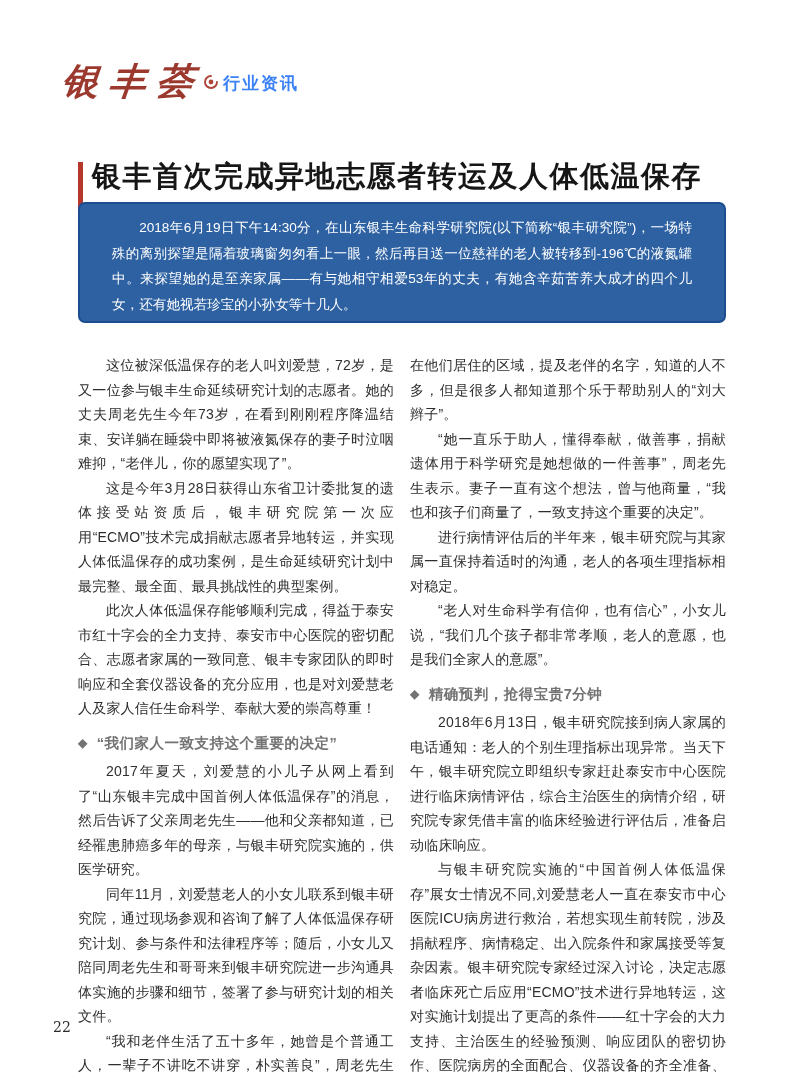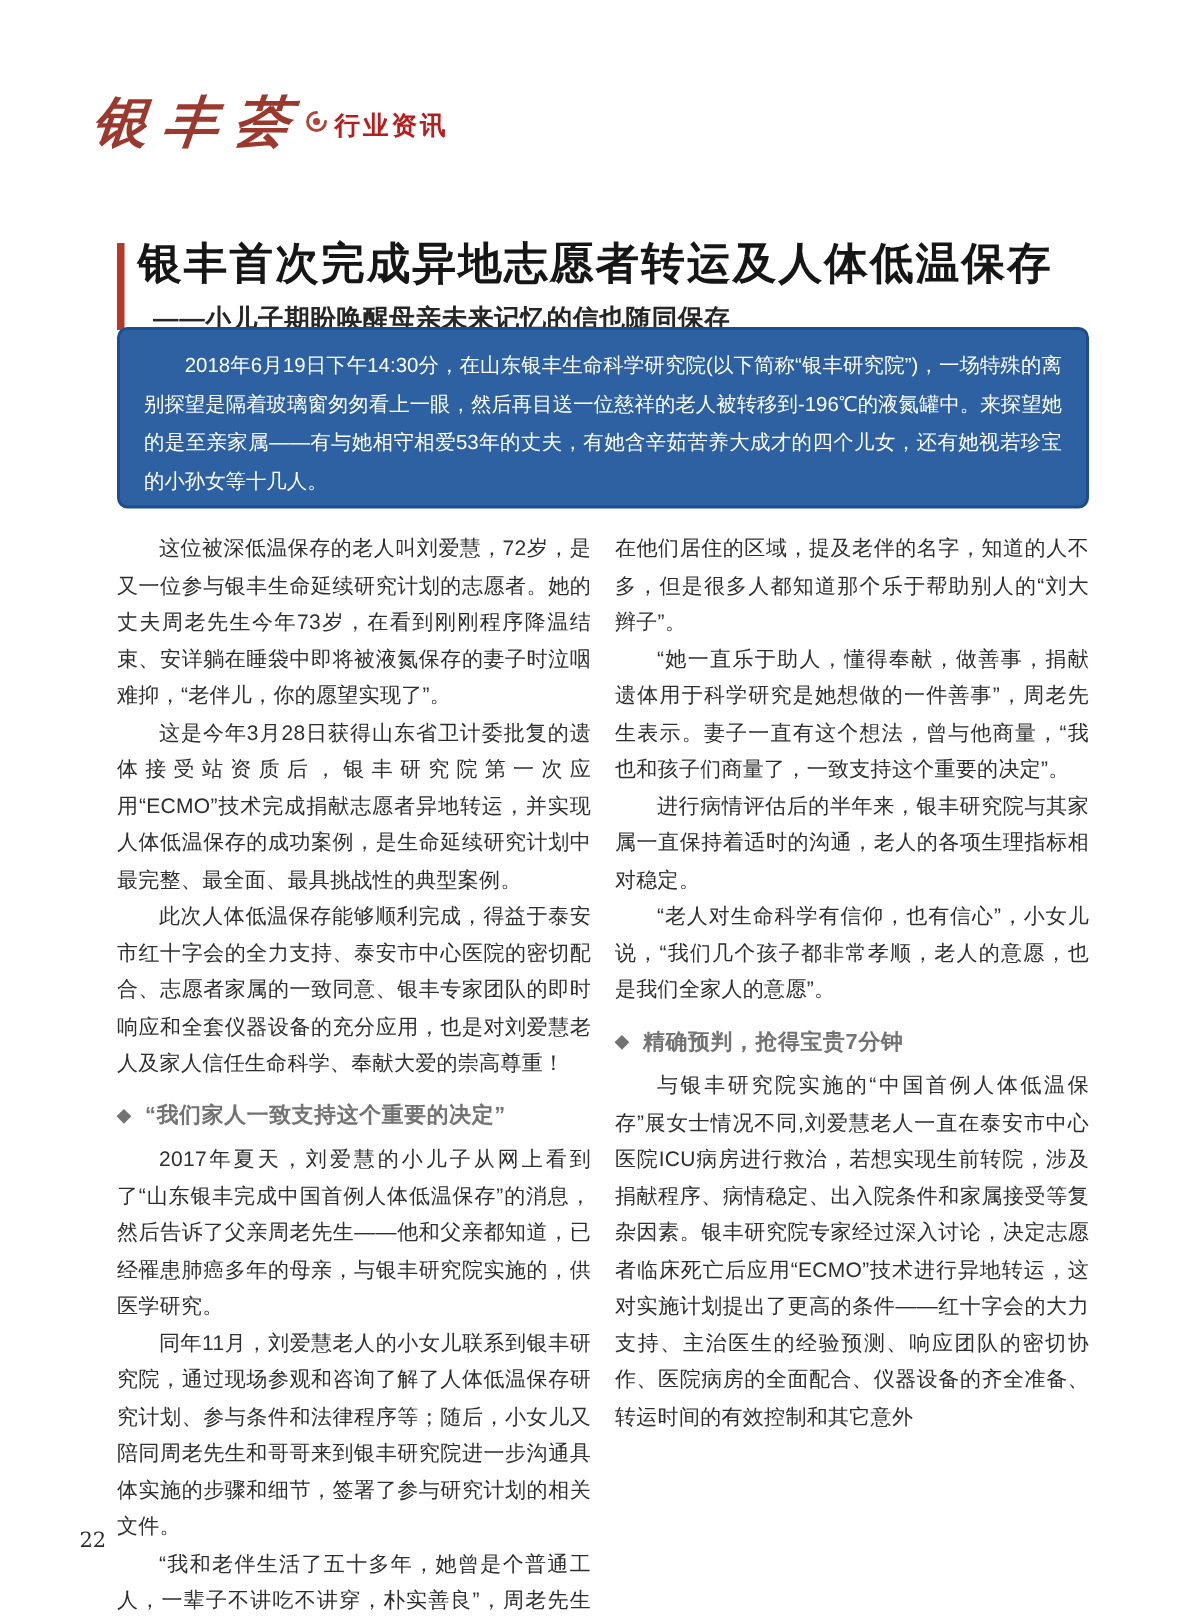--- a/index.html
+++ b/index.html
@@ -11,39 +11,39 @@
   }
   
   .masthead { position:absolute; left:62px; top:48px; height:52px; display:flex; align-items:flex-end; }
   .logo-script {
     font-family:"DejaVu Serif", serif; font-style:italic; font-weight:bold;
     font-size:37px; line-height:1; color:#9c392f; letter-spacing:10px;
     transform:skewX(-6deg);
   }
   .logo-swirl { display:inline-block; margin:0 4px 6px 0; }
   .logo-tagline {
-    font-size:17px; font-weight:bold; color:#b91c1c; letter-spacing:2px;
+    font-size:17px; font-weight:bold; color:#3b82f6; letter-spacing:2px;
     padding-bottom:5px;
   }
   
   .title-block { position:absolute; left:78px; top:129px; width:650px;margin-top:30px; }
   .title-rule { position:absolute; left:0; top:3px; width:5px; height:58px; background:#b5382b; }
   .headline {
     padding-left:14px; font-size:29px; font-weight:bold; color:#161616;
     letter-spacing:1.5px; line-height:1.2; white-space:nowrap;
   }
   .subhead {
     padding-left:24px; margin-top:7px; font-size:17px; font-weight:bold;
     color:#262626; letter-spacing:0.5px;
   }
   
   .lead-box {
-    position:absolute; left:78px; top:218px; width:648px; height:121px;
+    position:absolute; left:78px; top:202px; width:648px; height:121px;
     background:#2d61a2; border:2px solid #1c4d90; border-radius:7px;
-    padding:11px 16px; color:#ffffff;
+    padding:11px 32px; color:#ffffff;
     font-size:13.6px; line-height:25.5px; text-align:justify; text-indent:2em;
   }
   
   .columns { position:absolute; left:78px; top:353px; width:648px; display:flex; gap:16px; }
   .col { width:316px; }
   .block {
     font-size:14px; line-height:24.5px; color:#2e2e2e;
     text-align:justify; letter-spacing:0.2px;
   }
   .block.para { text-indent:2em; }
@@ -106,20 +106,21 @@
         <p class="block para noindent"><span>在他们居住的区域，提及老伴的名字，知道的人不多，但是很多人都知道那个乐于帮助别人的“刘大辫子”。</span></p>
 
         <p class="block para"><span>“她一直乐于助人，懂得奉献，做善事，捐献遗体用于科学研究是她想做的一件善事”，周老先生表示。妻子一直有这个想法，曾与他商量，“我也和孩子们商量了，一致支持这个重要的决定”。</span></p>
 
         <p class="block para"><span>进行病情评估后的半年来，银丰研究院与其家属一直保持着适时的沟通，老人的各项生理指标相对稳定。</span></p>
 
         <p class="block para"><span>“老人对生命科学有信仰，也有信心”，小女儿说，“我们几个孩子都非常孝顺，老人的意愿，也是我们全家人的意愿”。</span></p>
 
         <p class="block heading"><span class="bullet">◆</span><span>精确预判，抢得宝贵7分钟</span></p>
 
+        <p class="block para"><span>2018年6月13日，银丰研究院接到病人家属的电话通知：老人的个别生理指标出现异常。当天下午，银丰研究院立即组织专家赶赴泰安市中心医院进行临床病情评估，综合主治医生的病情介绍，研究院专家凭借丰富的临床经验进行评估后，准备启动临床响应。</span></p>
 
         <p class="block para"><span>与银丰研究院实施的“中国首例人体低温保存”展女士情况不同,刘爱慧老人一直在泰安市中心医院ICU病房进行救治，若想实现生前转院，涉及捐献程序、病情稳定、出入院条件和家属接受等复杂因素。银丰研究院专家经过深入讨论，决定志愿者临床死亡后应用“ECMO”技术进行异地转运，这对实施计划提出了更高的条件——红十字会的大力支持、主治医生的经验预测、响应团队的密切协作、医院病房的全面配合、仪器设备的齐全准备、转运时间的有效控制和其它意外</span></p>
       </div>
   </div>
 
   <div class="page-number">22</div>
 
 </div>
 
 </body></html>

